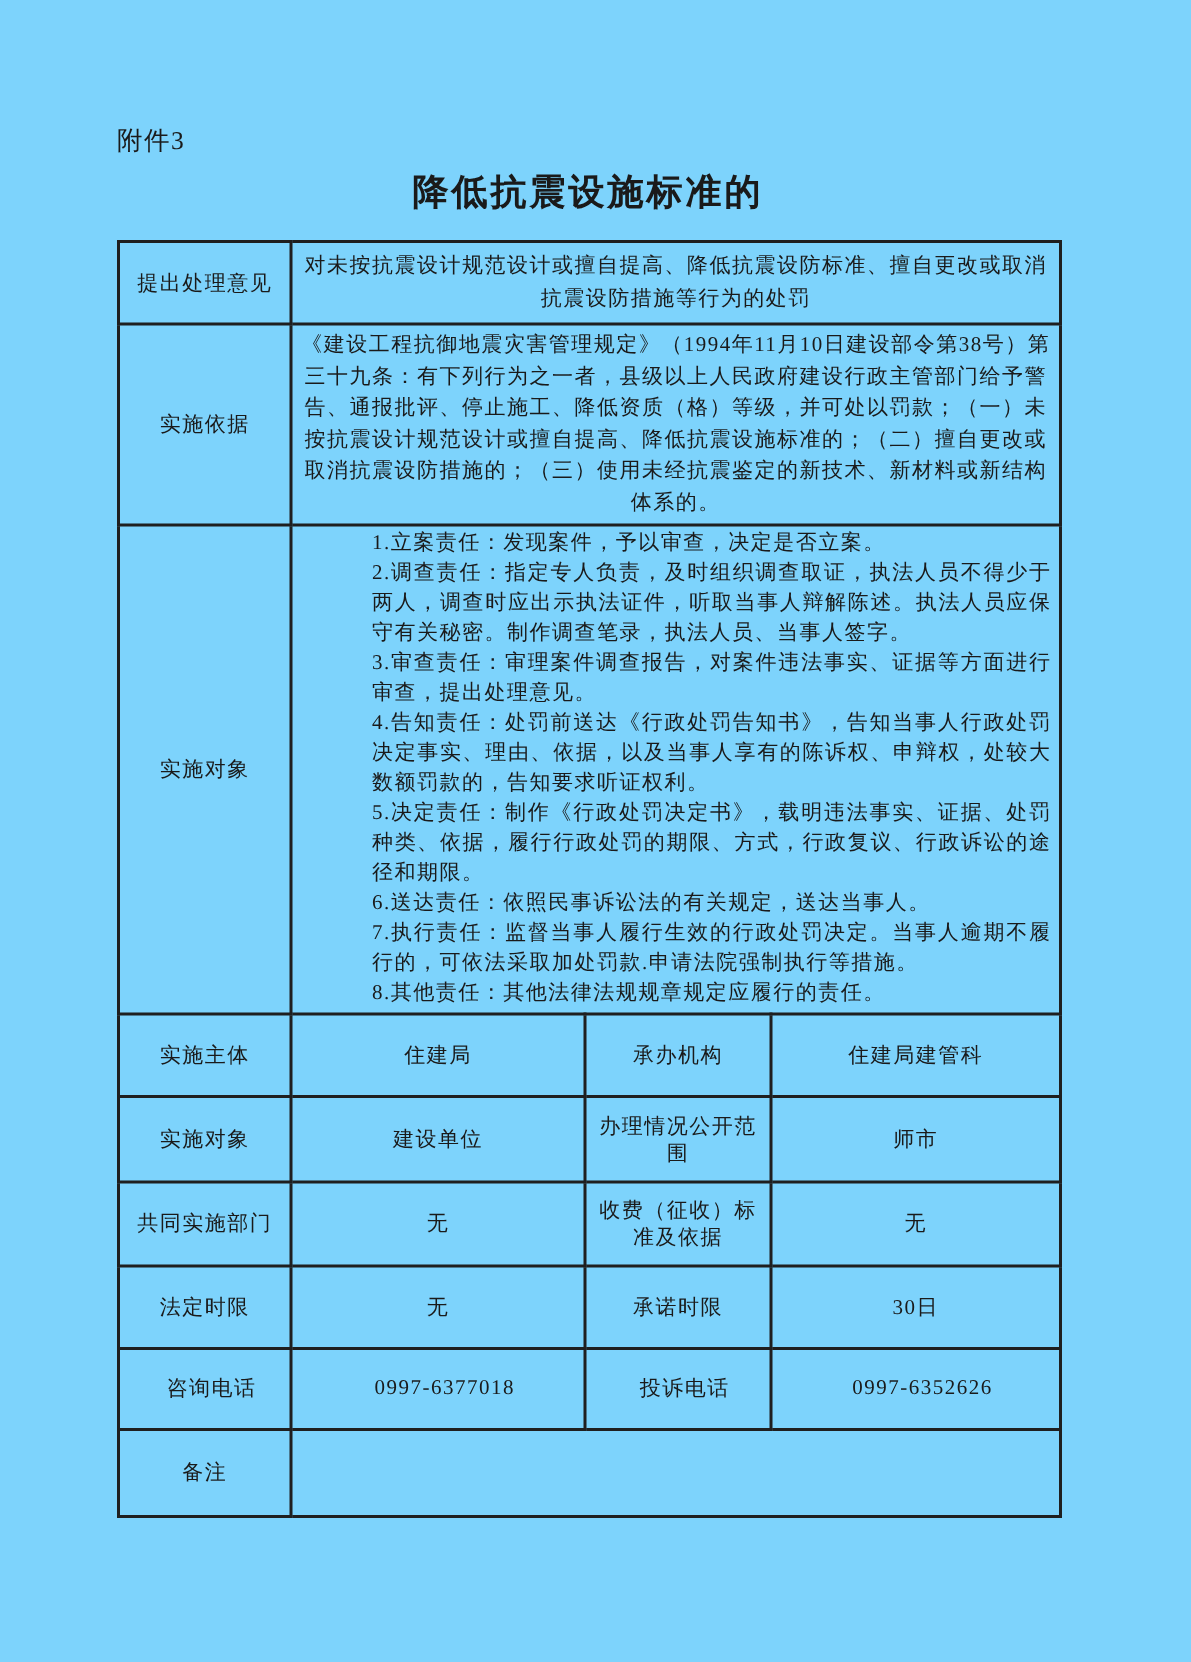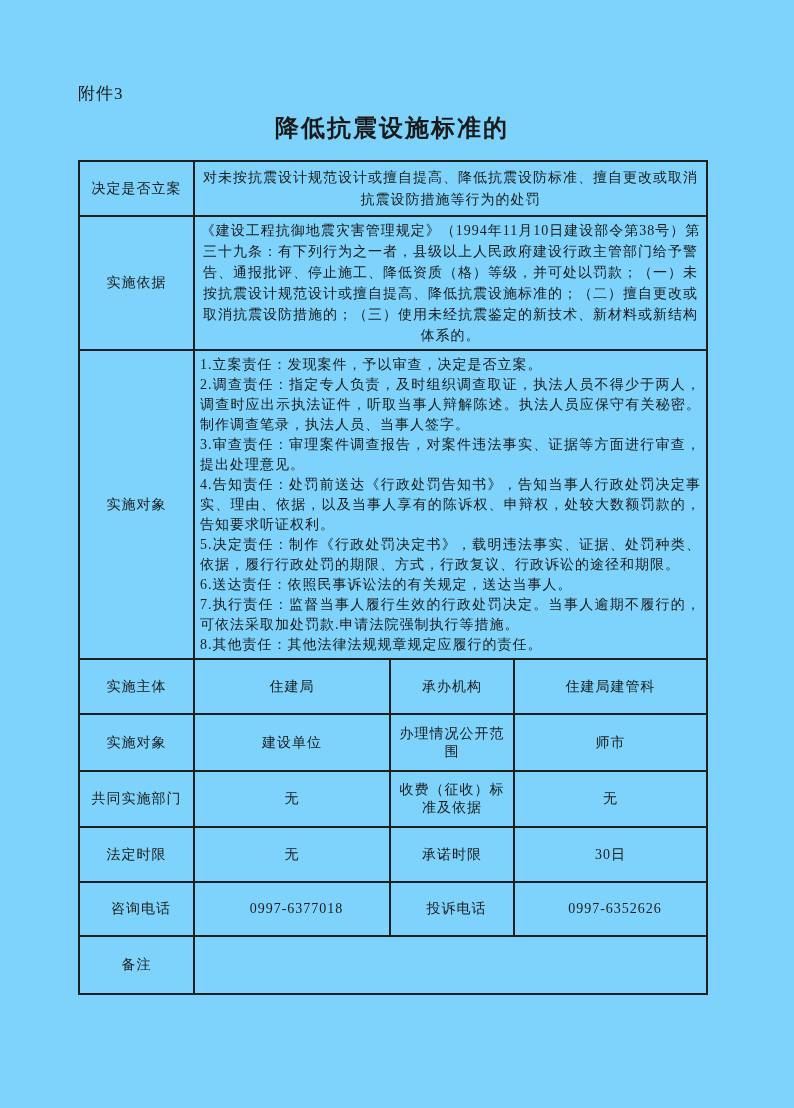--- a/index.html
+++ b/index.html
@@ -54,21 +54,21 @@
     text-align: justify;
     line-height: 21px;
     padding: 4px 7px;
   }
   td.dutycell {
     text-align: left;
     line-height: 20px;
     padding: 4px 7px;
   }
   td.twolines { line-height: 22px; }
-  .duty-item { text-align: justify; }
+  .duty-item { text-align: justify; margin-left: 48px; }
   
   tr.r1 td { height: 49px; }
   tr.r2 td { height: 47px; }
   tr.r3 td { height: 128px; }
   tr.r4 td { height: 303px; }
   tr.r5 td { height: 49px; }
   tr.r6 td { height: 51px; }
   tr.r7 td { height: 50px; }
   tr.r8 td { height: 49px; }
   tr.r9 td { height: 48px; padding-left: 14px; }
@@ -86,21 +86,21 @@
   <table class="info">
     <colgroup>
       <col style="width:115px">
       <col style="width:196px">
       <col style="width:124px">
       <col style="width:193px">
     </colgroup>
 
     <tbody>
         <tr class="r1">
-      <td class="lbl">决定是否立案</td>
+      <td class="lbl">提出处理意见</td>
       <td class="twolines" colspan="3">对未按抗震设计规范设计或擅自提高、降低抗震设防标准、擅自更改或取消抗震设防措施等行为的处罚</td>
     </tr>
 
 
     <tr class="r3">
       <td class="lbl">实施依据</td>
       <td class="longtext" colspan="3">《建设工程抗御地震灾害管理规定》（1994年11月10日建设部令第38号）第三十九条：有下列行为之一者，县级以上人民政府建设行政主管部门给予警告、通报批评、停止施工、降低资质（格）等级，并可处以罚款；（一）未按抗震设计规范设计或擅自提高、降低抗震设施标准的；（二）擅自更改或取消抗震设防措施的；（三）使用未经抗震鉴定的新技术、新材料或新结构体系的。</td>
     </tr>
 
     <tr class="r4">

